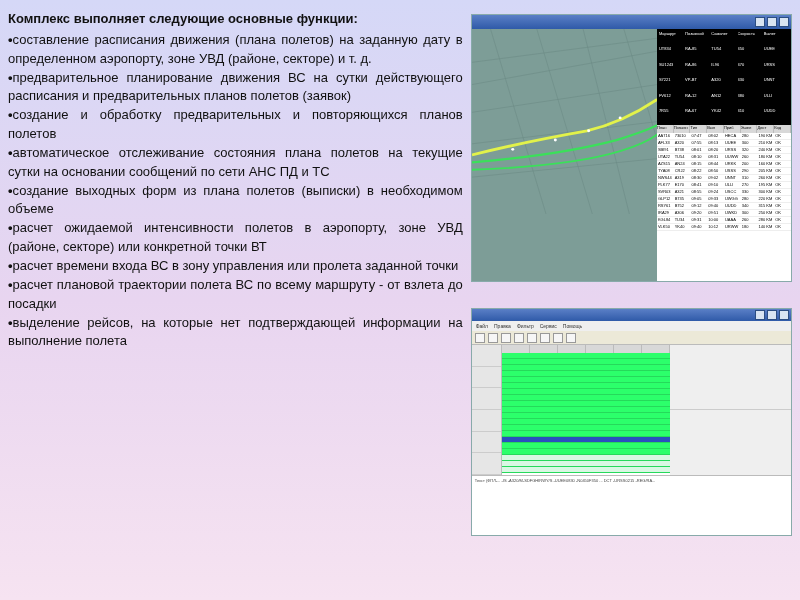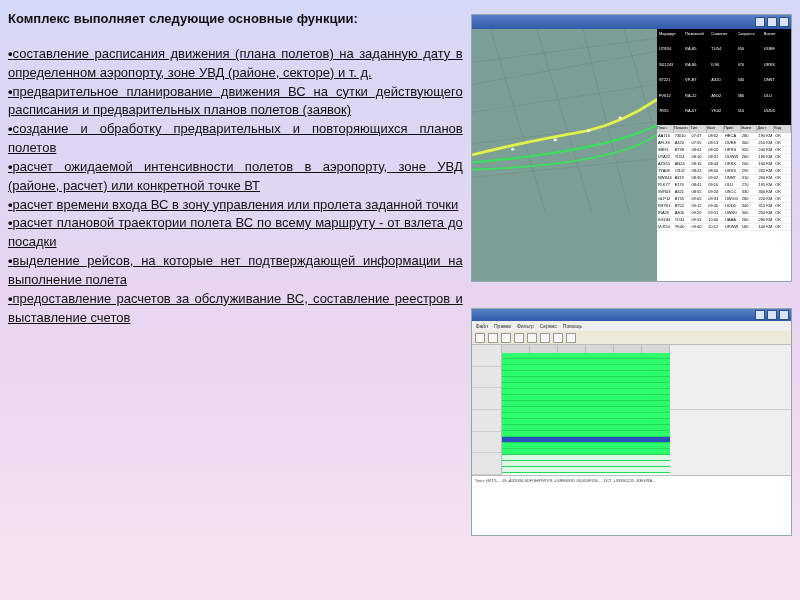--- a/index.html
+++ b/index.html
@@ -18,32 +18,31 @@
     gap: 8px;
   }
   .textcol {
     flex: 0 0 58%;
     font-size: 13px;
     line-height: 1.45;
     color: #111;
   }
   .heading {
     font-weight: bold;
-    margin-bottom: 16px;
+    margin-bottom: 2px;
   }
   ul.bullets {
     list-style: none;
     padding: 0;
   }
   ul.bullets li {
     text-align: justify;
     margin-bottom: 0px;
     position: relative;
     padding-left: 0;
-    text-decoration: underline;
   }
   ul.bullets li::before {
     content: "•";
     font-weight: bold;
     margin-right: 0;
   }
   .imgcol {
     flex: 1 1 42%;
     display: flex;
     flex-direction: column;
@@ -132,25 +131,26 @@
 <body>
 
 <div class="page">
 
   <div class="textcol">
     <div class="heading">Комплекс выполняет следующие основные функции:</div>
     <ul class="bullets">
       <li>составление расписания движения (плана полетов) на заданную дату в определенном аэропорту, зоне УВД (районе, секторе) и т. д.</li>
       <li>предварительное планирование движения ВС на сутки действующего расписания и предварительных планов полетов (заявок)</li>
       <li>создание и обработку предварительных и повторяющихся планов полетов</li>
-      <li>расчет ожидаемой интенсивности полетов в аэропорту, зоне УВД (районе, расчет) или конкретной точке ВТ</li>
+      <li>автоматическое отслеживание состояния плана полетов на текущие сутки на основании сообщений по сети АНС ПД и ТС</li>
+      <li>создание выходных форм из плана полетов (выписки) в необходимом объеме</li>
+      <li>расчет ожидаемой интенсивности полетов в аэропорту, зоне УВД (районе, секторе) или конкретной точки ВТ</li>
       <li>расчет времени входа ВС в зону управления или пролета заданной точки</li>
       <li>расчет плановой траектории полета ВС по всему маршруту - от взлета до посадки</li>
       <li>выделение рейсов, на которые нет подтверждающей информации на выполнение полета</li>
-      <li>предоставление расчетов за обслуживание ВС, составление реестров и выставление счетов</li>
     </ul>
   </div>
 
   <div class="imgcol">
 
     <div class="screenshot shot-a">
       <div class="a-titlebar">
         <div class="tb-btn"></div>
         <div class="tb-btn"></div>
         <div class="tb-btn"></div>

